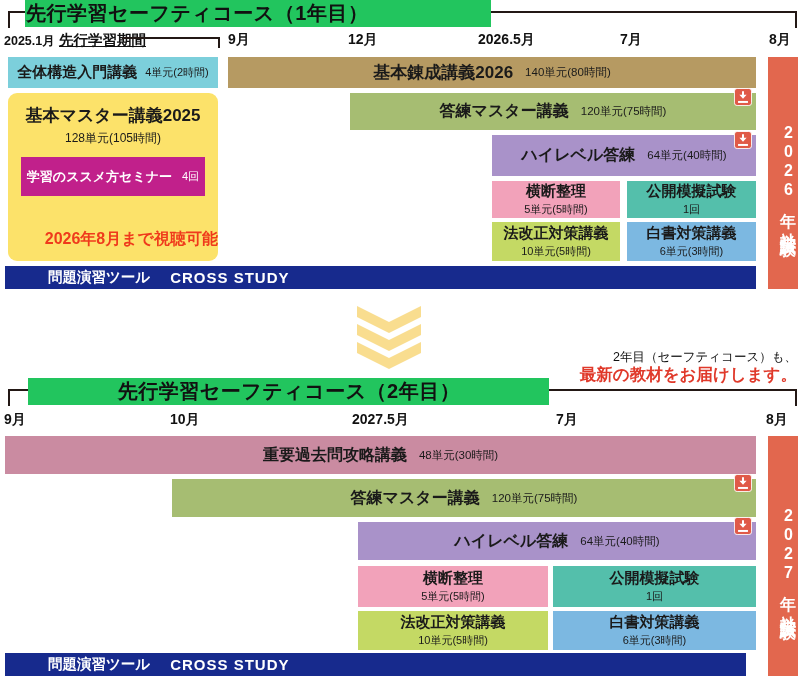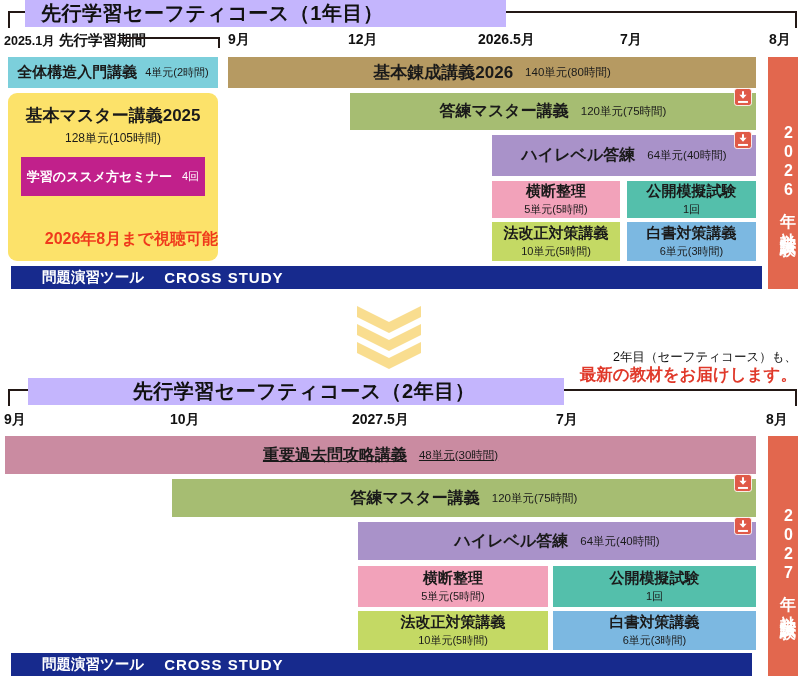--- a/index.html
+++ b/index.html
@@ -1,20 +1,20 @@
 <!DOCTYPE html>
 <html><head>
 <meta charset="utf-8">
 <style>
   html,body{margin:0;padding:0;background:#fff;}
   .page{position:relative;width:800px;height:678px;background:#fff;overflow:hidden;
         font-family:"Liberation Sans","DejaVu Sans",sans-serif;color:#1a1a1a;}
   
   .bracket{position:absolute;border-top:2px solid #231815;border-left:2px solid #231815;border-right:2px solid #231815;z-index:1;}
-  .hl{position:absolute;background:#c4b5fd;display:flex;align-items:center;padding-left:16px;z-index:2;}
+  .hl{position:absolute;background:#22c55e;display:flex;align-items:center;padding-left:1px;z-index:2;}
   .hl .t{font-weight:bold;font-size:20px;color:#111;letter-spacing:0.5px;white-space:nowrap;}
   
   .month{position:absolute;font-weight:bold;font-size:14px;color:#111;white-space:nowrap;}
   .pstart{position:absolute;font-weight:bold;font-size:12.5px;color:#111;}
   .plabel{position:absolute;font-weight:bold;font-size:14.5px;color:#111;}
   .pline{position:absolute;border-top:2px solid #231815;border-right:2px solid #231815;}
   
   .bar{position:absolute;display:flex;align-items:center;justify-content:center;gap:12px;white-space:nowrap;}
   .bar .nm{font-weight:bold;font-size:16px;}
   .bar .un{font-size:11.5px;}
@@ -32,21 +32,21 @@
   .seminar{margin:10px auto 0;width:184px;height:39px;background:#c1208b;color:#fff;
            display:flex;align-items:center;justify-content:center;gap:10px;white-space:nowrap;}
   .seminar .sn{font-size:13px;font-weight:bold;}
   .seminar .sc{font-size:11px;}
   .ynote{position:absolute;right:0;bottom:11px;font-size:16px;font-weight:bold;color:#ef3a1c;}
   
   .bnote{position:absolute;right:6px;top:50%;transform:translateY(-50%);text-align:center;
          font-size:11px;font-weight:bold;line-height:1.3;color:#ef6d80;
          text-shadow:-1px -1px 0 #fff,1px -1px 0 #fff,-1px 1px 0 #fff,1px 1px 0 #fff,0 0 2px #fff;}
   
-  .tool{position:absolute;background:#172a8d;color:#fff;display:flex;align-items:center;padding-left:31px;box-sizing:border-box;white-space:nowrap;margin-left:6px;}
+  .tool{position:absolute;background:#172a8d;color:#fff;display:flex;align-items:center;padding-left:43px;box-sizing:border-box;white-space:nowrap;}
   .tool .tl{font-size:14.5px;font-weight:bold;}
   .tool .tn{font-size:15px;font-weight:bold;margin-left:20px;letter-spacing:1px;}
   
   .exam{position:absolute;background:#e2674e;color:#fff;writing-mode:vertical-rl;text-orientation:upright;
         font-weight:bold;font-size:16px;letter-spacing:2px;display:flex;justify-content:center;
         padding-top:8px;box-sizing:border-box;}
   
   .dl{position:absolute;width:18px;height:18px;z-index:3;}
   
   .tnote1{position:absolute;right:3px;font-size:12.5px;color:#111;white-space:nowrap;}
@@ -57,21 +57,21 @@
 <body>
 
 <div class="page">
 
   <div class="bracket" style="left:8px;top:11px;width:785px;height:15px;"></div>
   <div class="hl" style="left:25px;top:0;width:465px;height:27px;">
     <span class="t">先行学習セーフティコース（1年目）</span>
   </div>
 
   <div class="pstart" style="left:4px;top:33px;">2025.1月</div>
-  <div class="plabel" style="left:59px;top:31px;">先行学習期間</div>
+  <div class="plabel" style="left:59px;top:31px;text-decoration:underline;">先行学習期間</div>
   <div class="pline" style="left:122px;top:37px;width:96px;height:9px;"></div>
   <div class="month" style="left:228px;top:31px;">9月</div>
   <div class="month" style="left:348px;top:31px;">12月</div>
   <div class="month" style="left:478px;top:31px;">2026.5月</div>
   <div class="month" style="left:620px;top:31px;">7月</div>
   <div class="month" style="left:769px;top:31px;">8月</div>
 
   <div class="bar sm" style="left:8px;top:57px;width:210px;height:31px;background:#7ccfdb;gap:8px;">
     <span class="nm">全体構造入門講義</span>
     <span class="un">4単元(2時間)</span>
@@ -150,21 +150,21 @@
   <div class="hl" style="left:28px;top:378px;width:520px;height:27px;justify-content:center;">
     <span class="t">先行学習セーフティコース（2年目）</span>
   </div>
 
   <div class="month" style="left:4px;top:411px;">9月</div>
   <div class="month" style="left:170px;top:411px;">10月</div>
   <div class="month" style="left:352px;top:411px;">2027.5月</div>
   <div class="month" style="left:556px;top:411px;">7月</div>
   <div class="month" style="left:766px;top:411px;">8月</div>
 
-  <div class="bar" style="left:5px;top:436px;width:751px;height:38px;background:#ca8ba1;text-decoration:underline;">
+  <div class="bar" style="left:5px;top:436px;width:751px;height:38px;background:#ca8ba1;">
     <span class="nm">重要過去問攻略講義</span>
     <span class="un">48単元(30時間)</span>
   </div>
 
   <div class="bar" style="left:172px;top:479px;width:584px;height:38px;background:#a6bd72;">
     <span class="nm">答練マスター講義</span>
     <span class="un">120単元(75時間)</span>
   </div>
   <svg class="dl" style="left:734px;top:474px;" viewBox="0 0 20 20">
     <rect x="0.5" y="0.5" width="19" height="19" rx="3" fill="#e05a48" stroke="#fff" stroke-width="1"></rect>

